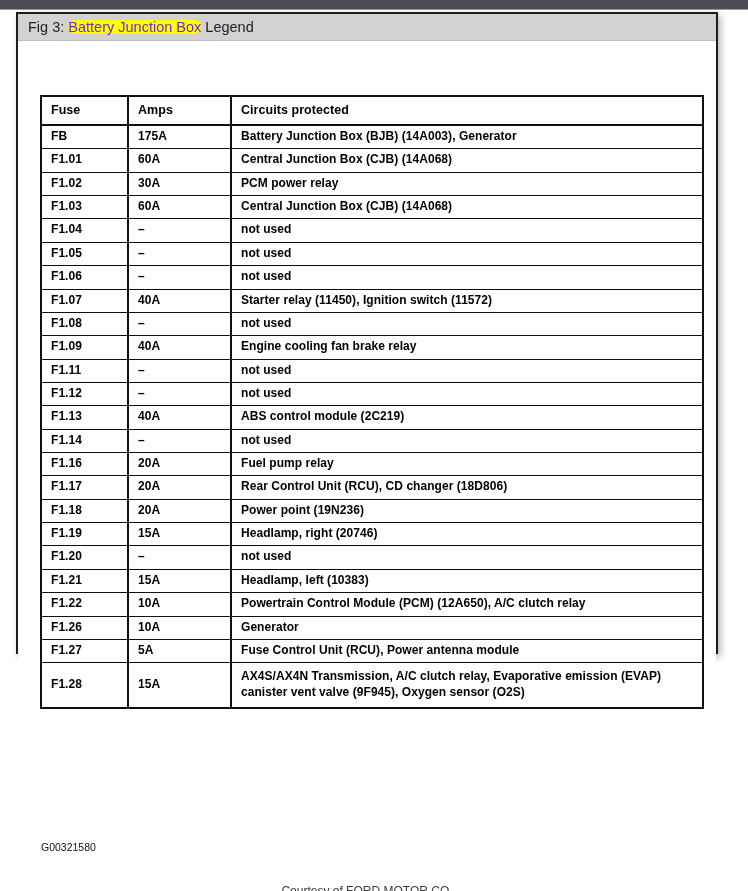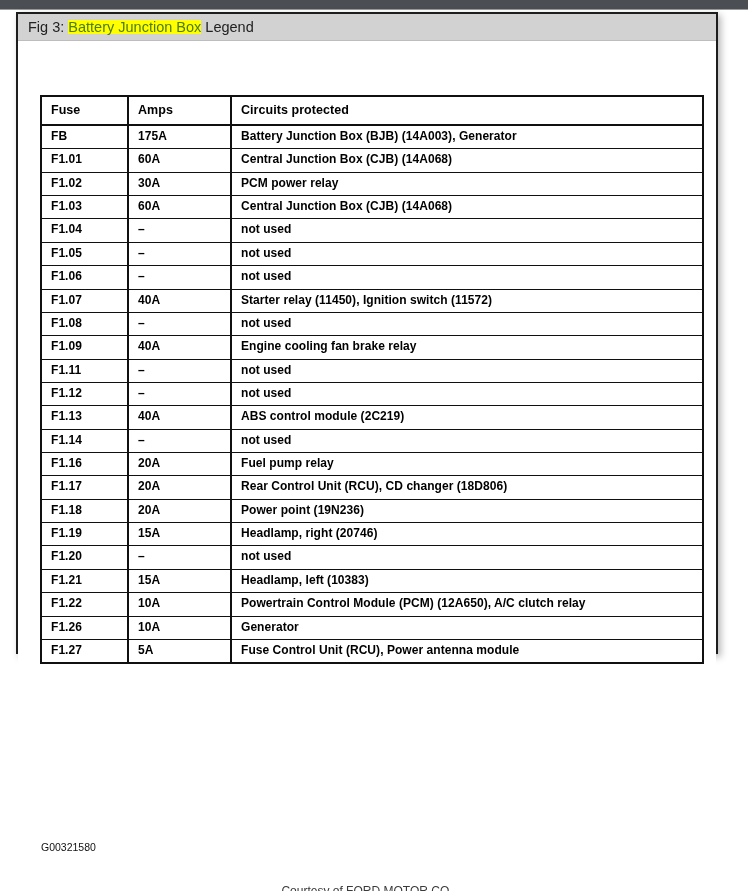--- a/index.html
+++ b/index.html
@@ -55,21 +55,22 @@
     box-sizing: border-box;
   }
   .caption-text {
     font-size: 14.5px;
     color: #222222;
     white-space: pre;
     line-height: 1;
   }
   .caption-hl {
     background: #ffff00;
-    color: #4d7c0f;
+    color: #6d28d9;
+    border-radius: 7px;
   }
 
   
   #figure-body {
     position: relative;
     height: 839px;
     background: #ffffff;
   }
 
   
@@ -276,20 +277,25 @@
             <tr>
               <td class="fuse-id">F1.26</td>
               <td class="fuse-amps">10A</td>
               <td class="fuse-circ">Generator</td>
             </tr>
             <tr>
               <td class="fuse-id">F1.27</td>
               <td class="fuse-amps">5A</td>
               <td class="fuse-circ">Fuse Control Unit (RCU), Power antenna module</td>
             </tr>
+            <tr>
+              <td class="fuse-id">F1.28</td>
+              <td class="fuse-amps">15A</td>
+              <td class="fuse-circ multiline">AX4S/AX4N Transmission, A/C clutch relay, Evaporative emission (EVAP) canister vent valve (9F945), Oxygen sensor (O2S)</td>
+            </tr>
           </tbody>
       </table>
     </div>
 
     <div id="figure-id">G00321580</div>
 
     <div id="courtesy">Courtesy of FORD MOTOR CO.</div>
 
   </div>
 </div>

